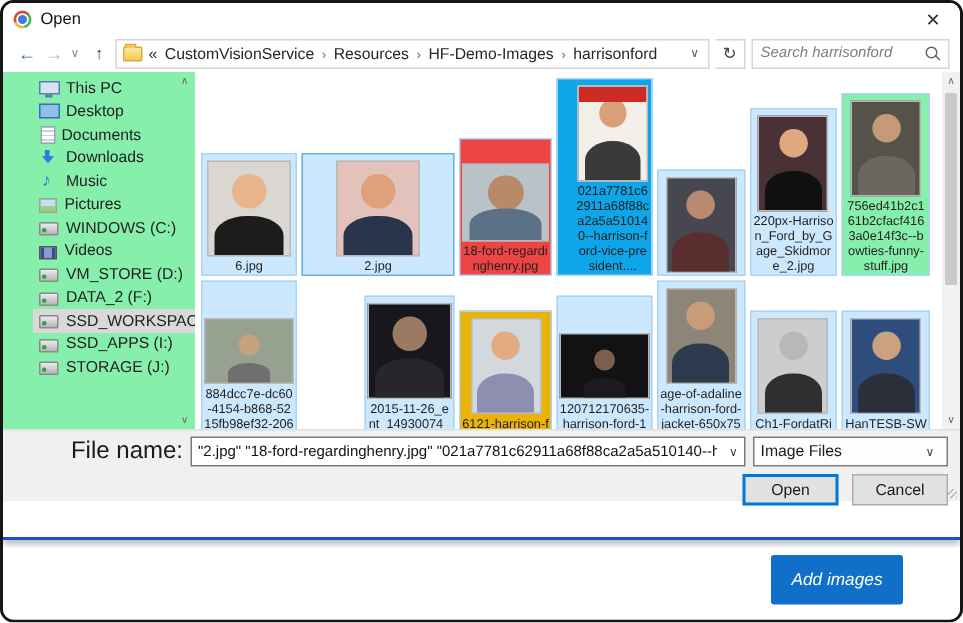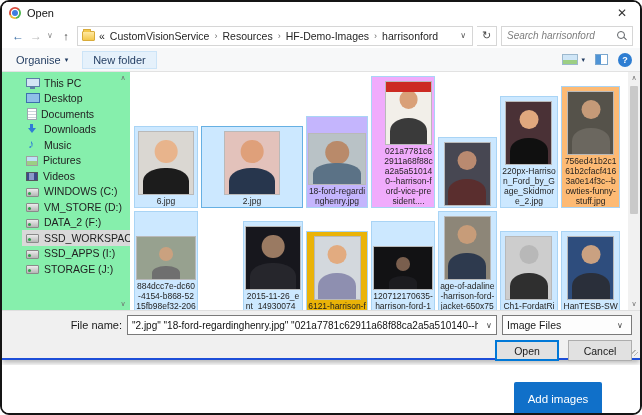--- a/index.html
+++ b/index.html
@@ -87,33 +87,33 @@
   .has-banner::before { content:""; position:absolute; left:0; top:0; right:0; height:16%; background:var(--banner); z-index:1; }
   .fname { margin-top:1px; font-size:8.5px; line-height:10px; text-align:center; color:#201f1e; word-break:break-all; max-width:64px; min-height:10px; }
   .grid-scroll { position:absolute; right:0; top:0; bottom:0; width:12px; background:#f1f1f1; display:flex; flex-direction:column; align-items:center; }
   .gs-arrow { font-size:7px; color:#6d6d6d; height:12px; display:flex; align-items:center; }
   .gs-thumb { width:8px; height:128px; background:#c9c9c9; margin-top:2px; border-radius:1px; }
   .gs-bottom { margin-top:auto; }
 
   
   .footer { height:48px; background:#f0f0f0; border-top:1px solid #dfdfdf; padding:4px 8px 0 0; position:relative; }
   .fn-row { display:flex; align-items:center; justify-content:flex-end; gap:5px; }
-  .fn-label { font-size:11px; color:#1a1a1a;margin-left:16px; }
+  .fn-label { font-size:16px; color:#1a1a1a;margin-left:16px; }
   .fn-combo { width:370px; height:20px; border:1px solid #7a7a7a; background:#fff; display:flex; align-items:center; }
   .fn-combo input { flex:1; border:none; outline:none; font-family:"Liberation Sans",sans-serif; font-size:10px; color:#111; padding:0 4px; min-width:0; background:transparent; }
   .combo-chev { width:14px; text-align:center; color:#444; font-size:8px; }
   .ft-combo { width:130px; height:20px; border:1px solid #7a7a7a; background:#fdfdfd; display:flex; align-items:center; justify-content:space-between; padding:0 4px; font-size:10.5px; }
   .btn-row { display:flex; justify-content:flex-end; gap:9px; margin-top:5px; }
   .btn { width:64px; height:21px; display:flex; align-items:center; justify-content:center; font-size:10.5px; background:#e1e1e1; border:1px solid #adadad; }
   .btn.default { border:2px solid #0078d7; }
   .grip { position:absolute; right:2px; bottom:2px; width:6px; height:6px; background:repeating-linear-gradient(135deg,transparent 0 2px,#b5b5b5 2px 3px); }
 
   
   .page-bottom { position:absolute; left:0; top:363px; width:100%; height:52px; background:#fff; }
-  .add-images-btn { position:absolute; left:512px; top:17px; width:88px; height:33px; background:var(--accent,#1070c9); color:#fff; font-size:11.5px; display:flex; align-items:center; justify-content:center; border-radius:2px; }
+  .add-images-btn { position:absolute; left:512px; top:5px; width:88px; height:33px; background:var(--accent,#1070c9); color:#fff; font-size:11.5px; display:flex; align-items:center; justify-content:center; border-radius:2px;font-style:italic; }
 </style>
 </head>
 <body>
 
 <div class="frame">
 
   <div class="dialog">
 
     <div class="titlebar">
       <span class="chrome-icon"></span>
@@ -140,35 +140,20 @@
         </div>
         <span class="addr-drop">∨</span>
       </div>
       <span class="refresh-btn">↻</span>
       <div class="searchbox">
         <input type="text" placeholder="Search harrisonford" style="">
         <span class="mag-icon"></span>
       </div>
     </div>
 
-    <div class="toolbar">
-      <span class="organise">
-        <span>Organise</span>
-        <span class="tb-chev">▾</span>
-      </span>
-      <span class="newfolder">New folder</span>
-      <div class="tb-right">
-        <span style="display:flex;align-items:center;gap:3px;">
-          <span class="view-thumb-icon"></span>
-          <span class="tb-chev">▾</span>
-        </span>
-        <span class="view-pane-icon"></span>
-        <span class="help-icon">?</span>
-      </div>
-    </div>
 
     <div class="main">
 
       <div class="sidebar">
         <div class="side-list" id="sidebar-list">
             <div class="side-item">
     <span class="ic ic-pc"></span>
     <span>This PC</span>
   </div>
             <div class="side-item">
@@ -185,26 +170,26 @@
   </div>
             <div class="side-item">
     <span class="ic ic-music"></span>
     <span>Music</span>
   </div>
             <div class="side-item">
     <span class="ic ic-pic"></span>
     <span>Pictures</span>
   </div>
             <div class="side-item">
+    <span class="ic ic-drive"></span>
+    <span>WINDOWS (C:)</span>
+  </div>
+            <div class="side-item">
     <span class="ic ic-vid"></span>
     <span>Videos</span>
-  </div>
-            <div class="side-item">
-    <span class="ic ic-drive"></span>
-    <span>WINDOWS (C:)</span>
   </div>
             <div class="side-item">
     <span class="ic ic-drive"></span>
     <span>VM_STORE (D:)</span>
   </div>
             <div class="side-item">
     <span class="ic ic-drive"></span>
     <span>DATA_2 (F:)</span>
   </div>
             <div class="side-item selected">
@@ -239,30 +224,30 @@
   </div>
             <div class="file-item focused" style="background: rgb(204, 232, 255);">
     <div class="thumb-area">
       <div class="thumb t-med" style="--bg: #e3c2bb; --skin: #dfa07a; --suit: #27364d;">
         <span class="person-head"></span>
         <span class="person-body"></span>
       </div>
     </div>
     <div class="fname">2.jpg</div>
   </div>
-            <div class="file-item" style="background: #c4b5fd;">
+            <div class="file-item" style="background: #ef4444;">
     <div class="thumb-area">
       <div class="thumb t-sm" style="--bg: #b9c2c6; --skin: #b98a6a; --suit: #5b7286;">
         <span class="person-head"></span>
         <span class="person-body"></span>
       </div>
     </div>
     <div class="fname">18-ford-regardinghenry.jpg</div>
   </div>
-            <div class="file-item" style="background: #f0abfc; padding-left: 12px;">
+            <div class="file-item" style="background: #0ea5e9; padding-left: 12px;">
     <div class="thumb-area">
       <div class="thumb t-tall has-banner" style="--bg: #f2efe9; --skin: #d9a078; --suit: #3a3a3a; --banner: #cc2a22;">
         <span class="person-head"></span>
         <span class="person-body"></span>
       </div>
     </div>
     <div class="fname">021a7781c62911a68f88ca2a5a510140--harrison-ford-vice-president....</div>
   </div>
             <div class="file-item" style="background: rgb(204, 232, 255);">
     <div class="thumb-area">
@@ -274,21 +259,21 @@
   </div>
             <div class="file-item" style="background: rgb(204, 232, 255);">
     <div class="thumb-area">
       <div class="thumb t-tall" style="--bg: #4a3136; --skin: #e0a87e; --suit: #101010;">
         <span class="person-head"></span>
         <span class="person-body"></span>
       </div>
     </div>
     <div class="fname">220px-Harrison_Ford_by_Gage_Skidmore_2.jpg</div>
   </div>
-            <div class="file-item" style="background: #fdba74;">
+            <div class="file-item" style="background: #86efac;">
     <div class="thumb-area">
       <div class="thumb t-tall" style="--bg: #55524a; --skin: #c59a78; --suit: #6b675f;">
         <span class="person-head"></span>
         <span class="person-body"></span>
       </div>
     </div>
     <div class="fname">756ed41b2c161b2cfacf4163a0e14f3c--bowties-funny-stuff.jpg</div>
   </div>
             <div class="file-item" style="background: rgb(204, 232, 255);">
     <div class="thumb-area">

